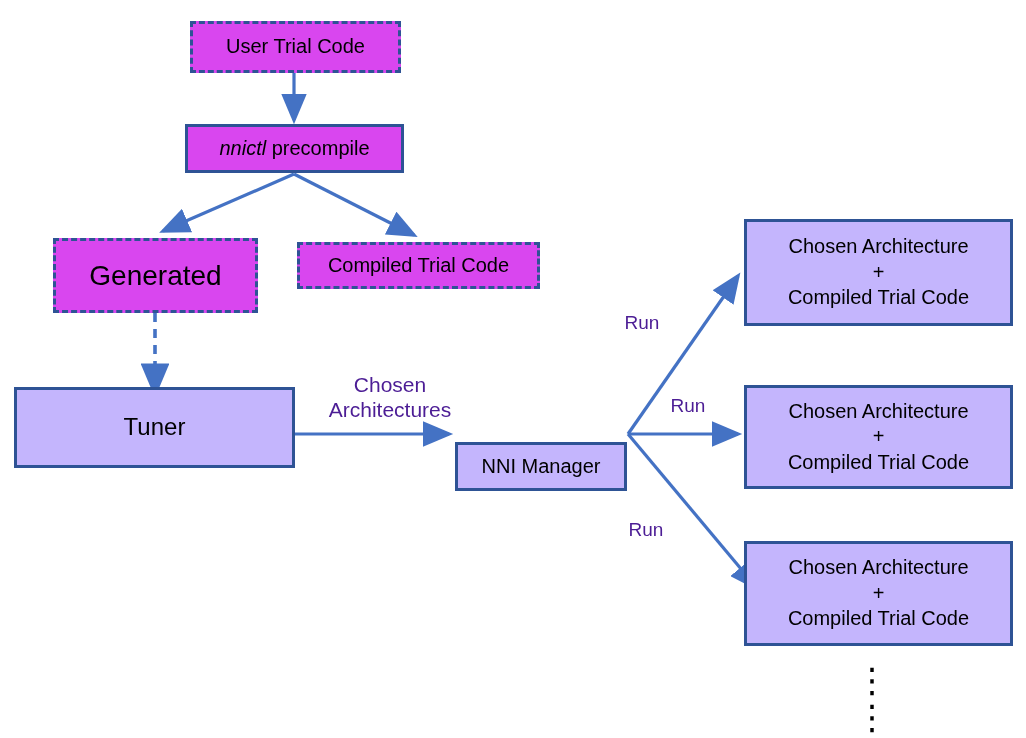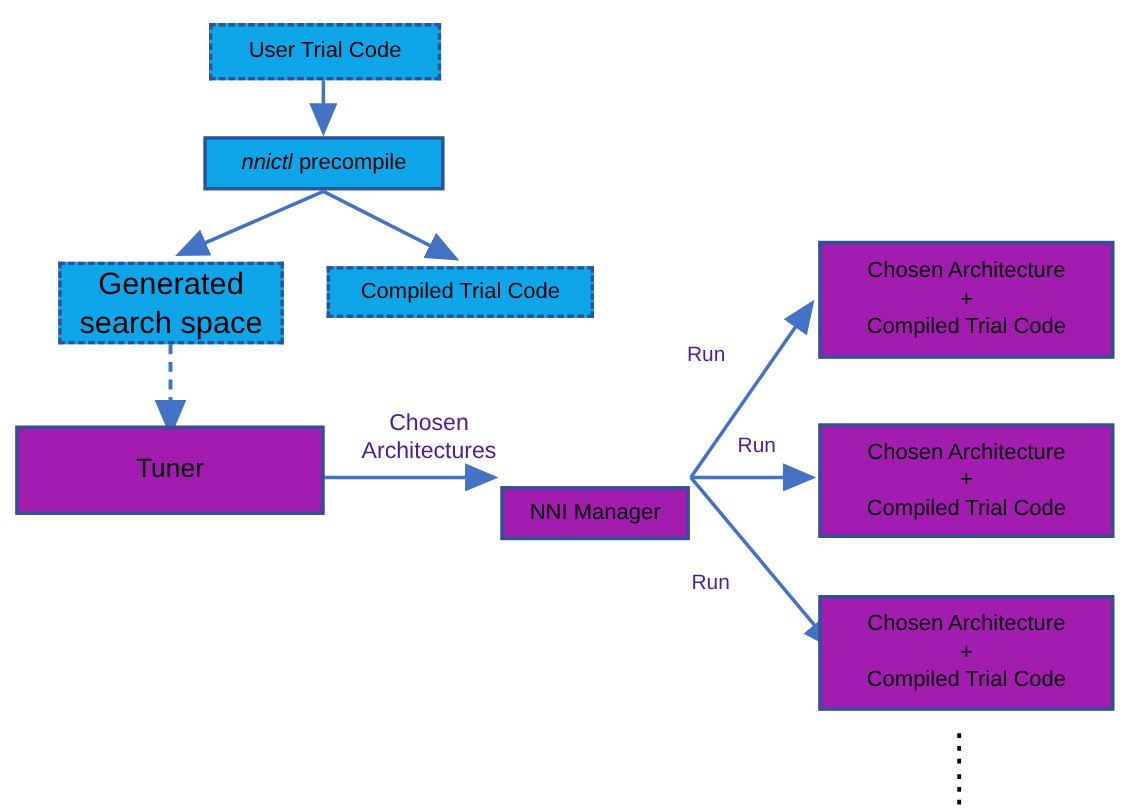--- a/index.html
+++ b/index.html
@@ -33,24 +33,24 @@
     color: #000000;
     line-height: 1.28;
     z-index: 3;
   }
   .node .lines {
     width: 100%;
     padding: 0 6px;
     box-sizing: border-box;
   }
   .peach {
-    background: #0ea5e9;
+    background: #d946ef;
   }
   .bluebox {
-    background: #a21caf;
+    background: #c4b5fd;
   }
   .solid {
     border: 3px solid #2E5395;
     align-items: center;
   }
   .dashed {
     border: 3px dashed #2E5395;
   }
   .lbl {
     position: absolute;
@@ -109,21 +109,20 @@
 
   <div class="node peach solid" style="left:185px; top:124px; width:219px; height:49px; font-size:20px;">
     <div class="lines">
       <span class="ital">nnictl</span><span> precompile</span>
     </div>
   </div>
 
   <div class="node peach dashed" style="left:53px; top:238px; width:205px; height:75px; font-size:28px;">
     <div class="lines">
       <div>Generated</div>
-      <div>search space</div>
     </div>
   </div>
 
   <div class="node peach dashed" style="left:297px; top:242px; width:243px; height:47px; font-size:20px;">
     <div class="lines">Compiled Trial Code</div>
   </div>
 
   <div class="node bluebox solid" style="left:14px; top:387px; width:281px; height:81px; font-size:24px;">
     <div class="lines">
       <div>Tuner</div>

